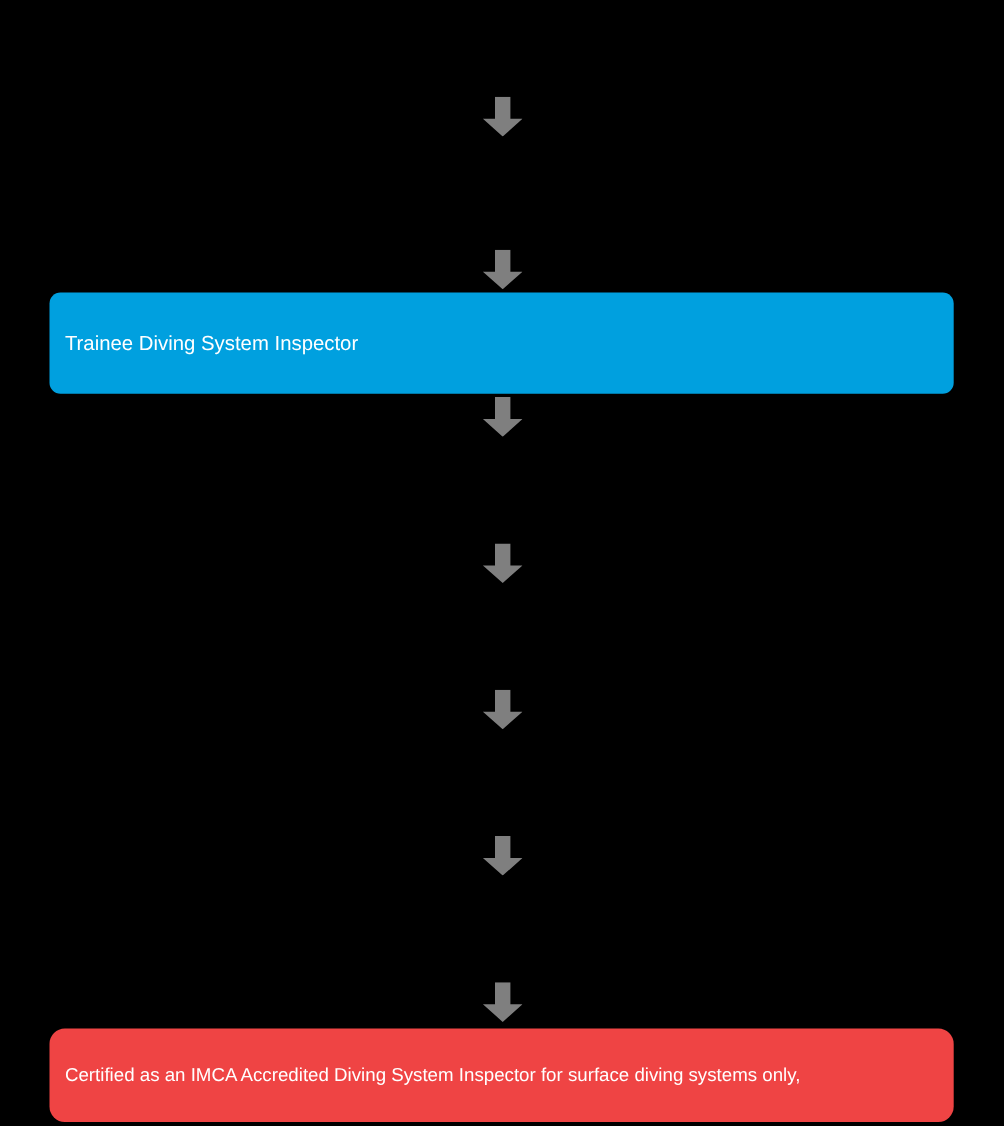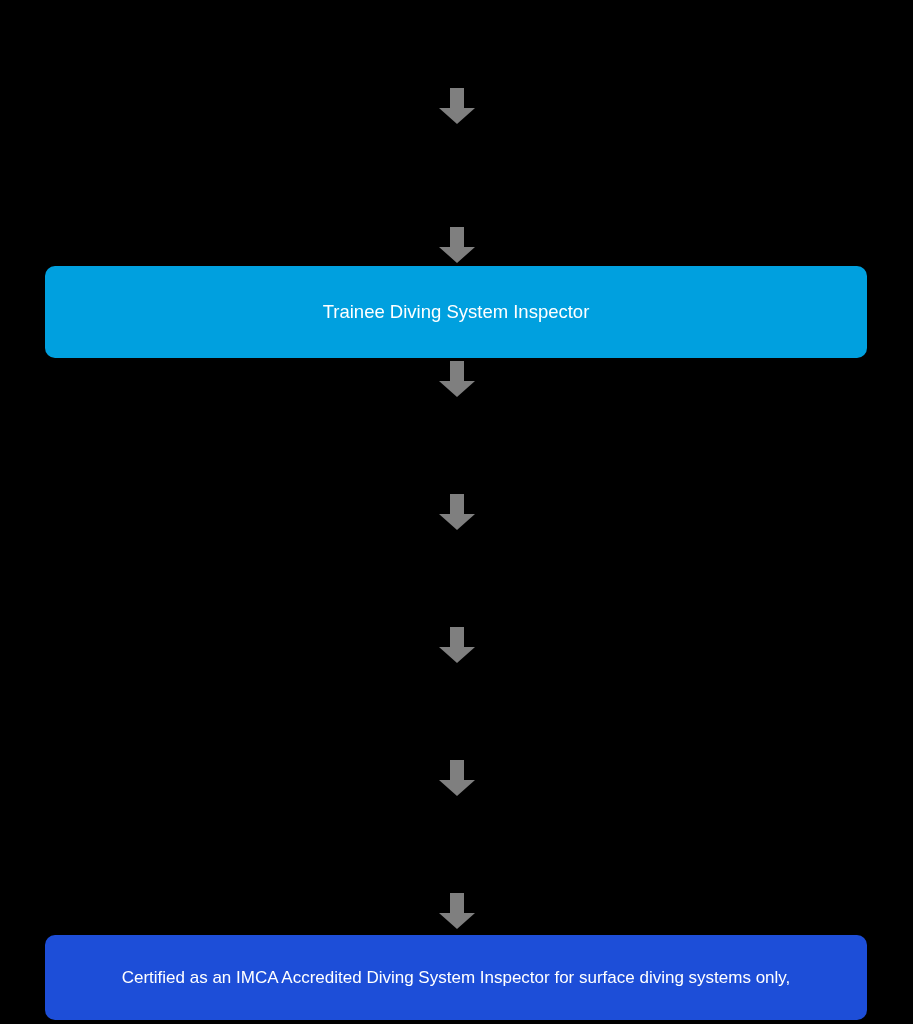--- a/index.html
+++ b/index.html
@@ -35,21 +35,21 @@
   
   .box {
     position: absolute;
     left: 45px;
     width: 822px;
     border-radius: 10px;
     box-sizing: border-box;
     display: flex;
     align-items: center;
     justify-content: center;
-    text-align: center;
+    text-align: left;
     color: #ffffff;
   }
   .box .box-label {
     display: block;
     width: 100%;
     padding: 0 14px;
     box-sizing: border-box;
     line-height: 1.28;
   }
 
@@ -57,21 +57,22 @@
   .box-hidden {
     background: #000000;
     color: #000000;
   }
   .box-hidden .box-label { color: #000000; }
 
   .box-cyan {
     background: #00a0df;
   }
   .box-navy {
-    background: #1d4ed8;
+    background: #ef4444;
+    border-radius: 14px;
   }
 
   
   #box-stage-1      { top: 14px;  height: 64px;  font-size: 17px; }
   #box-stage-2      { top: 140px; height: 78px;  font-size: 17px; }
   #box-trainee      { top: 266px; height: 92px;  font-size: 18.5px; }
   #box-stage-4      { top: 404px; height: 80px;  font-size: 17px; }
   #box-stage-5      { top: 538px; height: 78px;  font-size: 17px; }
   #box-stage-6      { top: 670px; height: 78px;  font-size: 17px; }
   #box-stage-7      { top: 804px; height: 78px;  font-size: 17px; }

